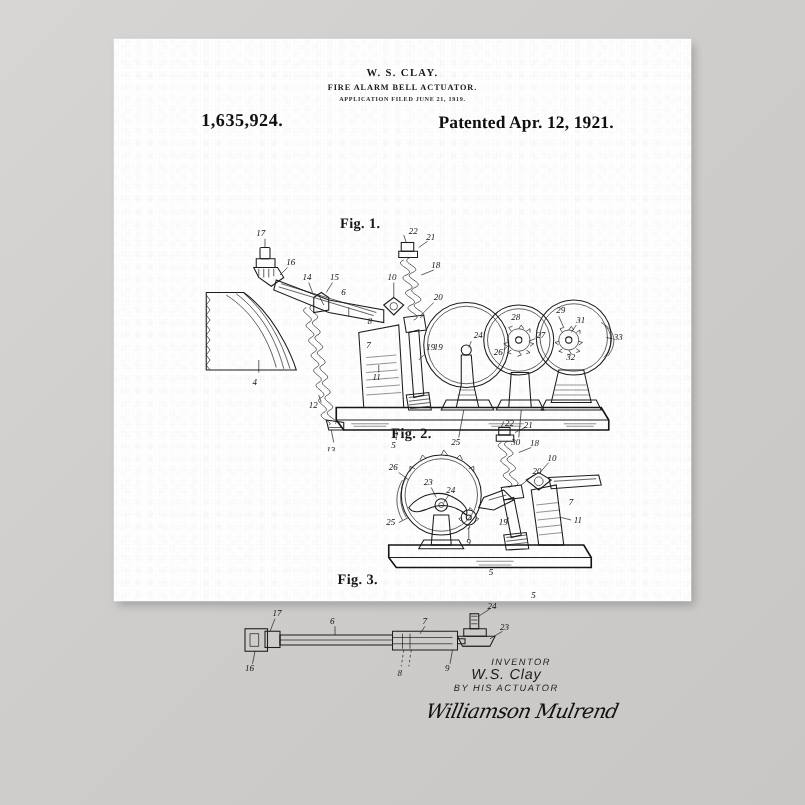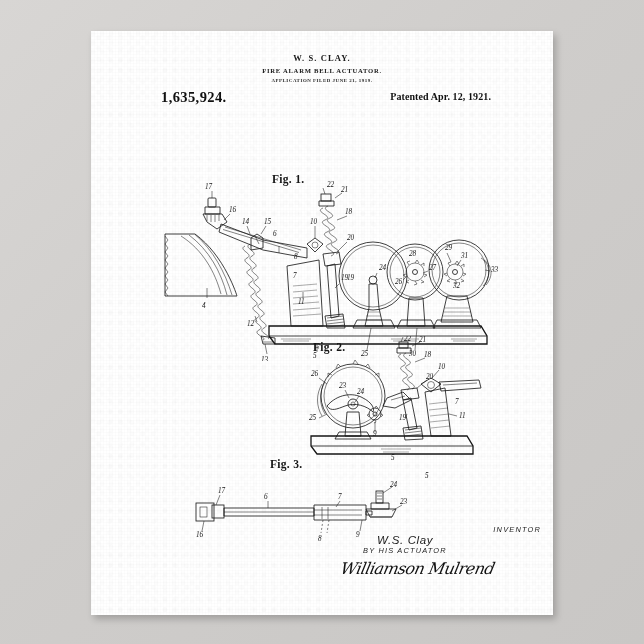--- a/index.html
+++ b/index.html
@@ -10,21 +10,21 @@
   }
   #root {
     position: relative;
     width: 644px; height: 644px;
     background: linear-gradient(135deg, #d8d6d4 0%, #cfcdcb 45%, #c9c7c5 100%);
   }
   
   #poster {
     position: absolute;
     left: 91px; top: 31px;
-    width: 462px; height: 584px;
+    width: 462px; height: 450px;
     background: #ffffff;
     box-shadow: 3px 4px 7px rgba(0,0,0,0.22);
   }
   #paper-texture {
     position: absolute; inset: 0;
     background-image:
       repeating-linear-gradient(0deg, rgba(0,0,0,0.013) 0 1px, rgba(255,255,255,0) 1px 3px),
       repeating-linear-gradient(90deg, rgba(0,0,0,0.012) 0 1px, rgba(255,255,255,0) 1px 3px),
       radial-gradient(circle at 20% 30%, rgba(0,0,0,0.012) 0 2px, rgba(0,0,0,0) 3px),
       radial-gradient(circle at 70% 60%, rgba(0,0,0,0.012) 0 2px, rgba(0,0,0,0) 3px);
@@ -70,21 +70,21 @@
     font-family: "Liberation Serif", serif;
     font-size: 14.5px;
     font-weight: 700;
     letter-spacing: 0.4px;
     color: #101010;
   }
   #patent-date {
     position: absolute;
     right: 62px; top: 60px;
     font-family: "Liberation Serif", serif;
-    font-size: 10px;
+    font-size: 14px;
     font-weight: 700;
     letter-spacing: 0.1px;
     color: #101010;
   }
 
   
   .fig-label {
     position: absolute;
     font-family: "Liberation Serif", serif;
     font-weight: 700;
@@ -104,21 +104,21 @@
     color: #1b1b1b;
   }
   .sig-line {
     font-family: "Liberation Sans", sans-serif;
     font-size: 7.8px;
     letter-spacing: 1.2px;
     font-weight: 400;
     font-style: italic;
     text-align: left;
   }
-  #sig-inventor-word { margin-left: 52px; font-size: 7.4px; text-align: right; }
+  #sig-inventor-word { margin-left: 52px; font-size: 7.4px; }
   #sig-inventor-name {
     margin-left: 36px;
     font-size: 11.5px;
     letter-spacing: 0.6px;
     font-style: italic;
     font-family: "Liberation Sans", sans-serif;
   }
   #sig-attorneys-word { margin-left: 22px; font-size: 7.4px; }
   #sig-cursive {
     margin-top: 4px;

